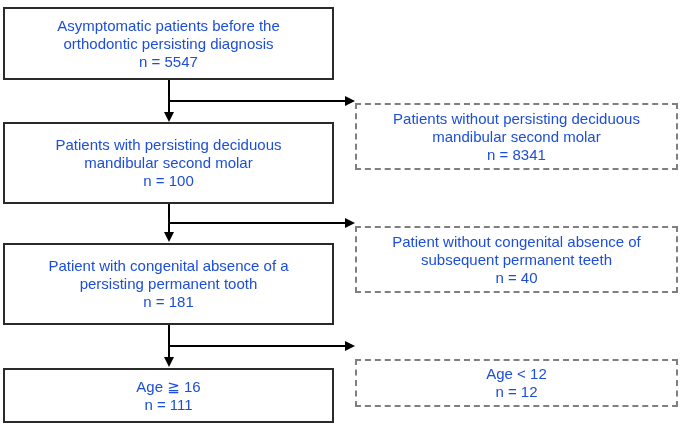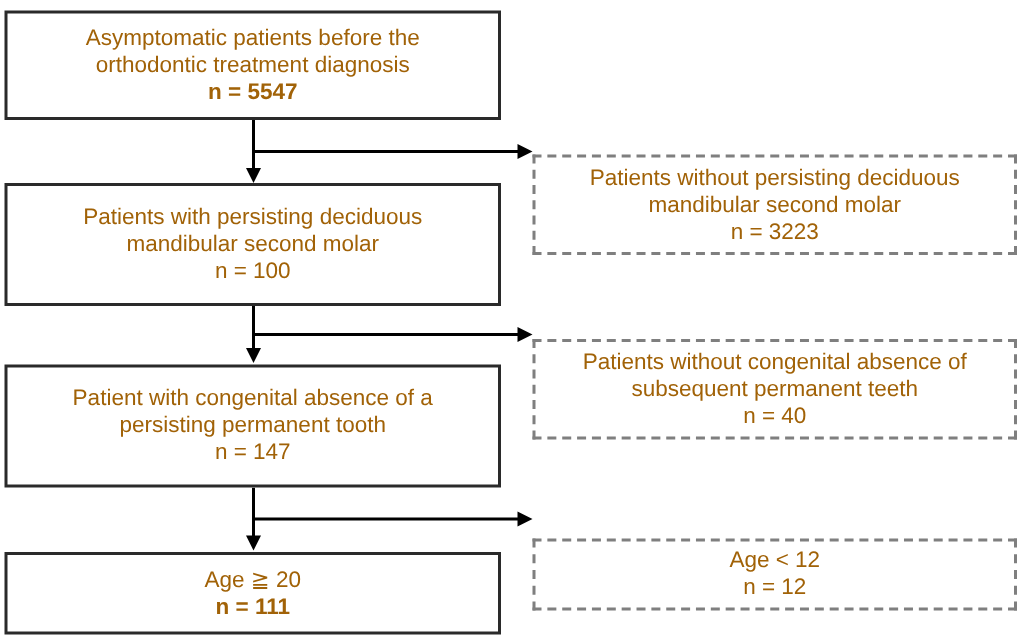--- a/index.html
+++ b/index.html
@@ -6,21 +6,21 @@
     margin: 0;
     padding: 0;
     background: #ffffff;
   }
   .canvas {
     position: relative;
     width: 685px;
     height: 428px;
     background: #ffffff;
     font-family: "Liberation Sans", sans-serif;
-    color: #a16207;
+    color: #1d4ed8;
     overflow: hidden;
   }
   .connectors {
     position: absolute;
     left: 0;
     top: 0;
     width: 685px;
     height: 428px;
   }
   .box {
@@ -40,21 +40,21 @@
     left: 3px;
     width: 331px;
   }
   .box.dashed {
     border: 2px dashed #7f7f7f;
     left: 355px;
     width: 323px;
     margin-top: 36px;
   }
   .line { white-space: nowrap; }
-  .bold { font-weight: bold; }
+  .bold { font-weight: normal; }
 </style>
 </head>
 <body>
 
 <div class="canvas">
 
   <svg class="connectors" viewBox="0 0 685 428" xmlns="http://www.w3.org/2000/svg">
 
     <g>
       <line x1="169" y1="80" x2="169" y2="113" stroke="#000000" stroke-width="2"></line>
@@ -73,49 +73,49 @@
     <g>
       <line x1="169" y1="325" x2="169" y2="358" stroke="#000000" stroke-width="2"></line>
       <line x1="169" y1="346" x2="346" y2="346" stroke="#000000" stroke-width="2"></line>
       <polygon points="164,357 174,357 169,367" fill="#000000"></polygon>
       <polygon points="345,341 345,351 355,346" fill="#000000"></polygon>
     </g>
   </svg>
 
   <div class="box solid" style="top:7px;height:73px">
     <div class="line">Asymptomatic patients before the</div>
-    <div class="line">orthodontic treatment diagnosis</div>
+    <div class="line">orthodontic persisting diagnosis</div>
     <div class="line bold">n = 5547</div>
   </div>
 
   <div class="box solid" style="top:122px;height:82px">
     <div class="line">Patients with persisting deciduous</div>
     <div class="line">mandibular second molar</div>
     <div class="line">n = 100</div>
   </div>
 
   <div class="box solid" style="top:243px;height:82px">
     <div class="line">Patient with congenital absence of a</div>
     <div class="line">persisting permanent tooth</div>
-    <div class="line">n = 147</div>
+    <div class="line">n = 181</div>
   </div>
 
   <div class="box solid" style="top:368px;height:55px">
-    <div class="line">Age ≧ 20</div>
+    <div class="line">Age ≧ 16</div>
     <div class="line bold">n = 111</div>
   </div>
 
   <div class="box dashed" style="top:67px;height:67px">
     <div class="line">Patients without persisting deciduous</div>
     <div class="line">mandibular second molar</div>
-    <div class="line">n = 3223</div>
+    <div class="line">n = 8341</div>
   </div>
 
   <div class="box dashed" style="top:190px;height:67px">
-    <div class="line">Patients without congenital absence of</div>
+    <div class="line">Patient without congenital absence of</div>
     <div class="line">subsequent permanent teeth</div>
     <div class="line">n = 40</div>
   </div>
 
   <div class="box dashed" style="top:323px;height:48px">
     <div class="line">Age &lt; 12</div>
     <div class="line">n = 12</div>
   </div>
 
 </div>

